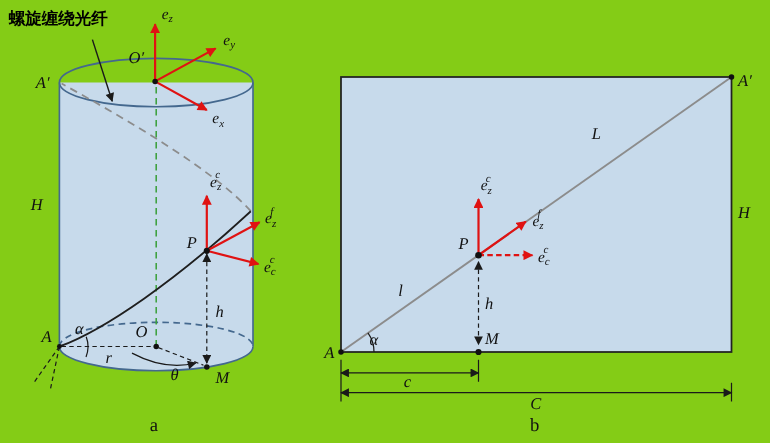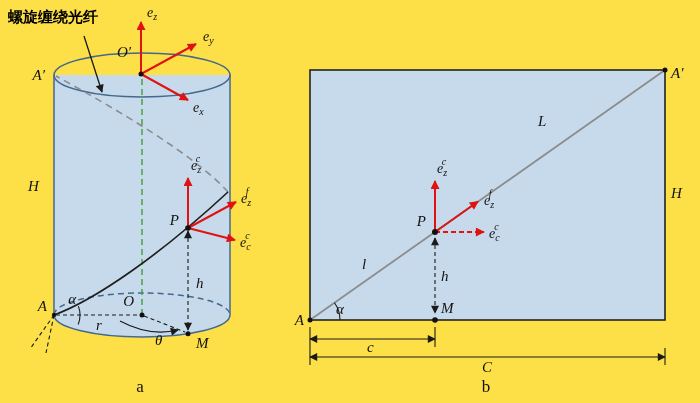--- a/index.html
+++ b/index.html
@@ -1,16 +1,16 @@
 <!DOCTYPE html>
 <html style="--panel_fill: #c7daeb; --panel_stroke: #44688e; --rect_stroke: #222222; --vector_red: #e01212; --axis_green: #3ba03b; --helix_gray: #8c8c8c; --ink: #1a1a1a;"><head>
 <meta charset="utf-8">
 <style>
   html,body{margin:0;padding:0;background:#ffffff;}
-  .stage{position:relative;width:700px;height:403px;background:#fde047;overflow:hidden;
+  .stage{position:relative;width:700px;height:403px;background:#84cc16;overflow:hidden;
          font-family:"Liberation Serif",serif;}
   svg{display:block;}
 
   
   .panel-fill{fill:var(--panel_fill);}
   .panel-edge{stroke:var(--panel_stroke);stroke-width:1.5;fill:none;}
   .panel-dash{stroke-dasharray:6 4;}
   .rect-panel{fill:var(--panel_fill);stroke:var(--rect_stroke);stroke-width:1.6;}
 
   

